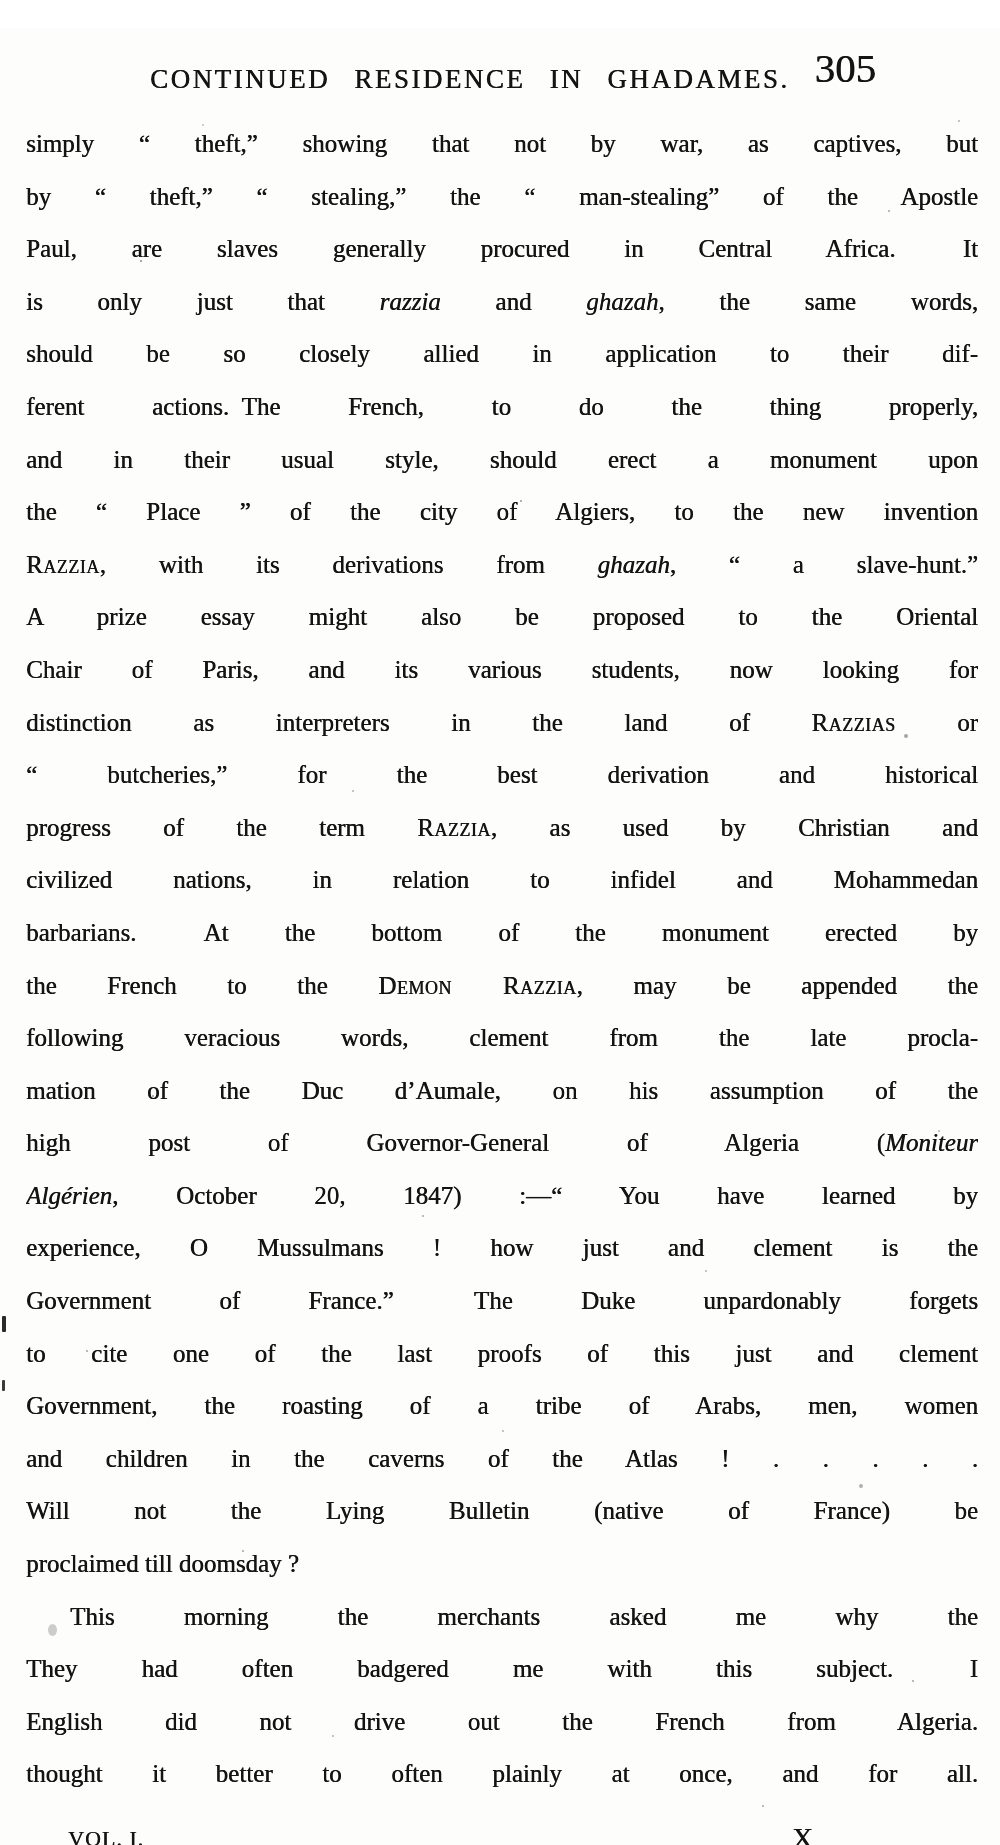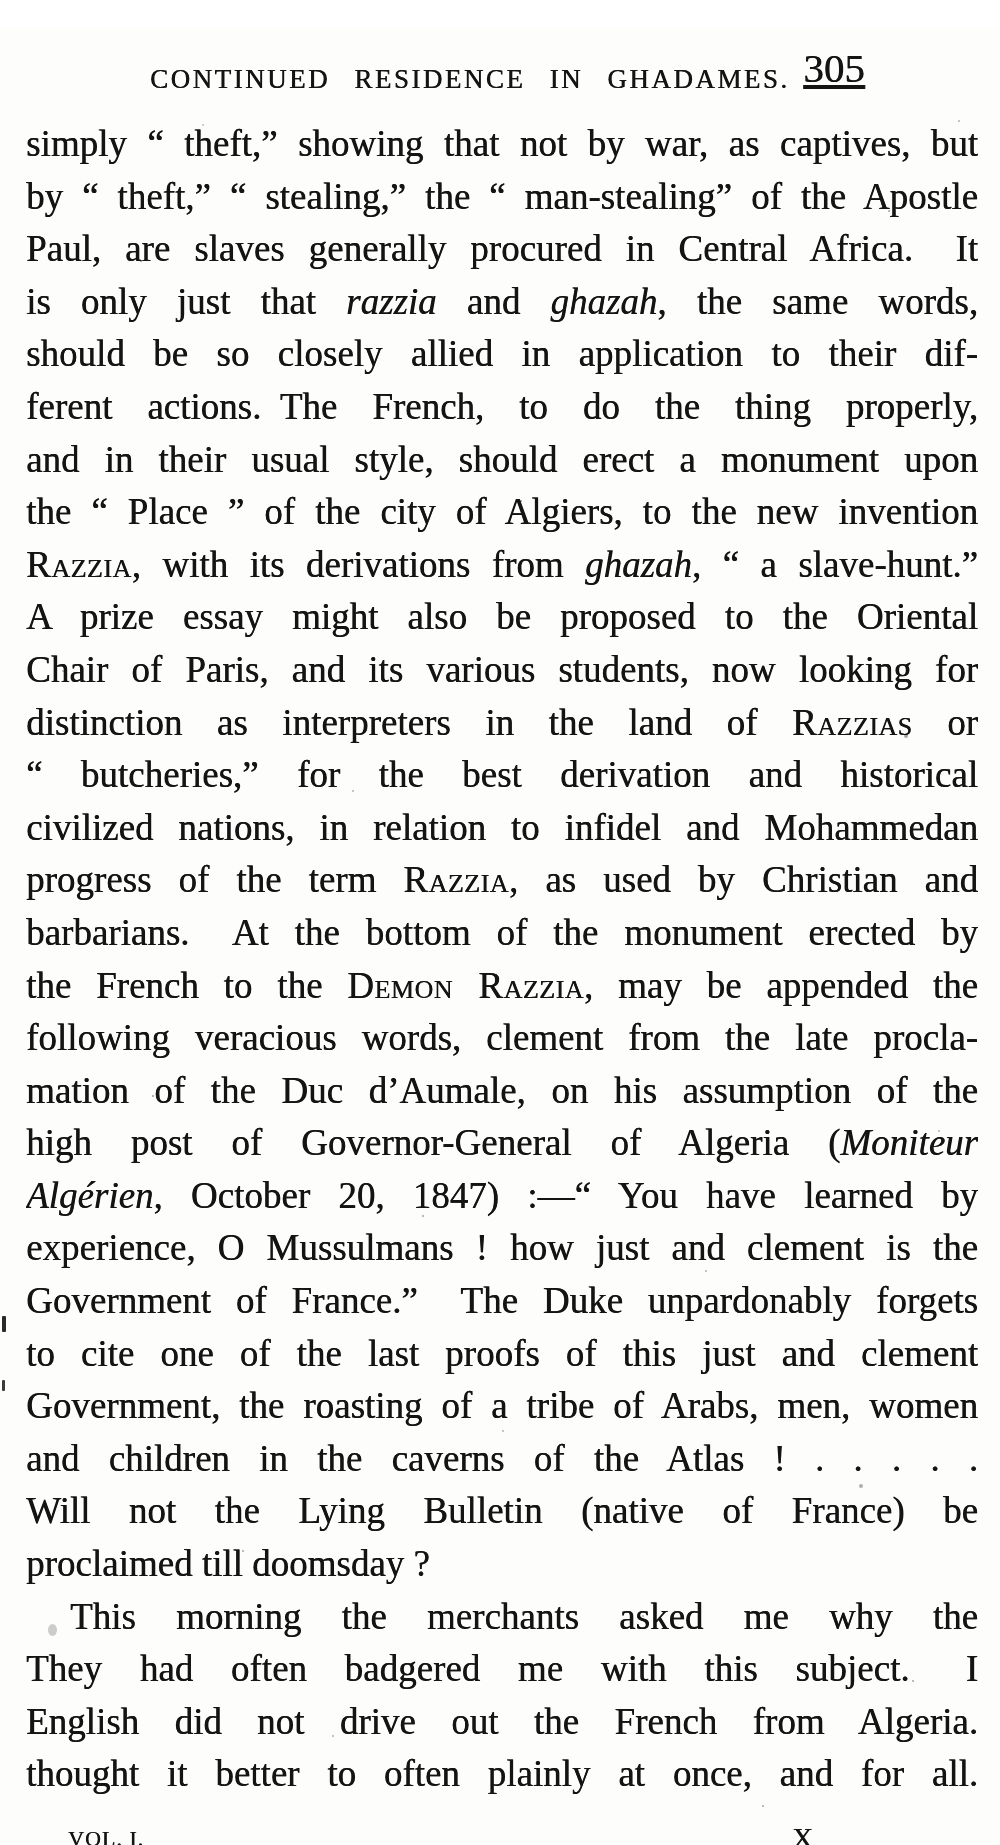--- a/index.html
+++ b/index.html
@@ -27,30 +27,29 @@
     font-size: 27px;
     letter-spacing: 2.5px;
     word-spacing: 15px;
     white-space: nowrap;
   }
   .folio {
     position: absolute;
     top: 16px;
     left: 792px;
     width: 84px;
-    text-align: center;
+    text-align: right;
     font-size: 41px;
-    text-decoration: underline;
   }
   .body-text {
     position: absolute;
     top: 90px;
     left: 26px;
     width: 952px;
-    font-size: 37px;
+    font-size: 25px;
     line-height: 52.6px;
   }
   .line {
     text-align: justify;
     text-align-last: justify;
     text-justify: inter-word;
     height: 52.6px;
     overflow: hidden;
   }
   .line.no-just {
@@ -128,22 +127,22 @@
       <div class="line"><span>is only just that </span><span class="it">razzia</span><span> and </span><span class="it">ghazah</span><span>, the same words,</span></div>
       <div class="line"><span>should be so closely allied in application to their dif-</span></div>
       <div class="line"><span>ferent actions. The French, to do the thing properly,</span></div>
       <div class="line"><span>and in their usual style, should erect a monument upon</span></div>
       <div class="line"><span>the “ Place ” of the city of Algiers, to the new invention</span></div>
       <div class="line"><span class="sc">Razzia</span><span>, with its derivations from </span><span class="it">ghazah</span><span>, “ a slave-hunt.”</span></div>
       <div class="line"><span>A prize essay might also be proposed to the Oriental</span></div>
       <div class="line"><span>Chair of Paris, and its various students, now looking for</span></div>
       <div class="line"><span>distinction as interpreters in the land of </span><span class="sc">Razzias</span><span> or</span></div>
       <div class="line"><span>“ butcheries,” for the best derivation and historical</span></div>
+      <div class="line"><span>progress of the term </span><span class="sc">Razzia</span><span>, as used by Christian and</span></div>
       <div class="line"><span>civilized nations, in relation to infidel and Mohammedan</span></div>
-      <div class="line"><span>progress of the term </span><span class="sc">Razzia</span><span>, as used by Christian and</span></div>
       <div class="line"><span>barbarians.  At the bottom of the monument erected by</span></div>
       <div class="line"><span>the French to the </span><span class="sc">Demon Razzia</span><span>, may be appended the</span></div>
       <div class="line"><span>following veracious words, clement from the late procla-</span></div>
       <div class="line"><span>mation of the Duc d’Aumale, on his assumption of the</span></div>
       <div class="line"><span>high post of Governor-General of Algeria (</span><span class="it">Moniteur</span></div>
       <div class="line"><span class="it">Algérien</span><span>, October 20, 1847) :—“ You have learned by</span></div>
       <div class="line"><span>experience, O Mussulmans ! how just and clement is the</span></div>
       <div class="line"><span>Government of France.”  The Duke unpardonably forgets</span></div>
       <div class="line"><span>to cite one of the last proofs of this just and clement</span></div>
       <div class="line"><span>Government, the roasting of a tribe of Arabs, men, women</span></div>

